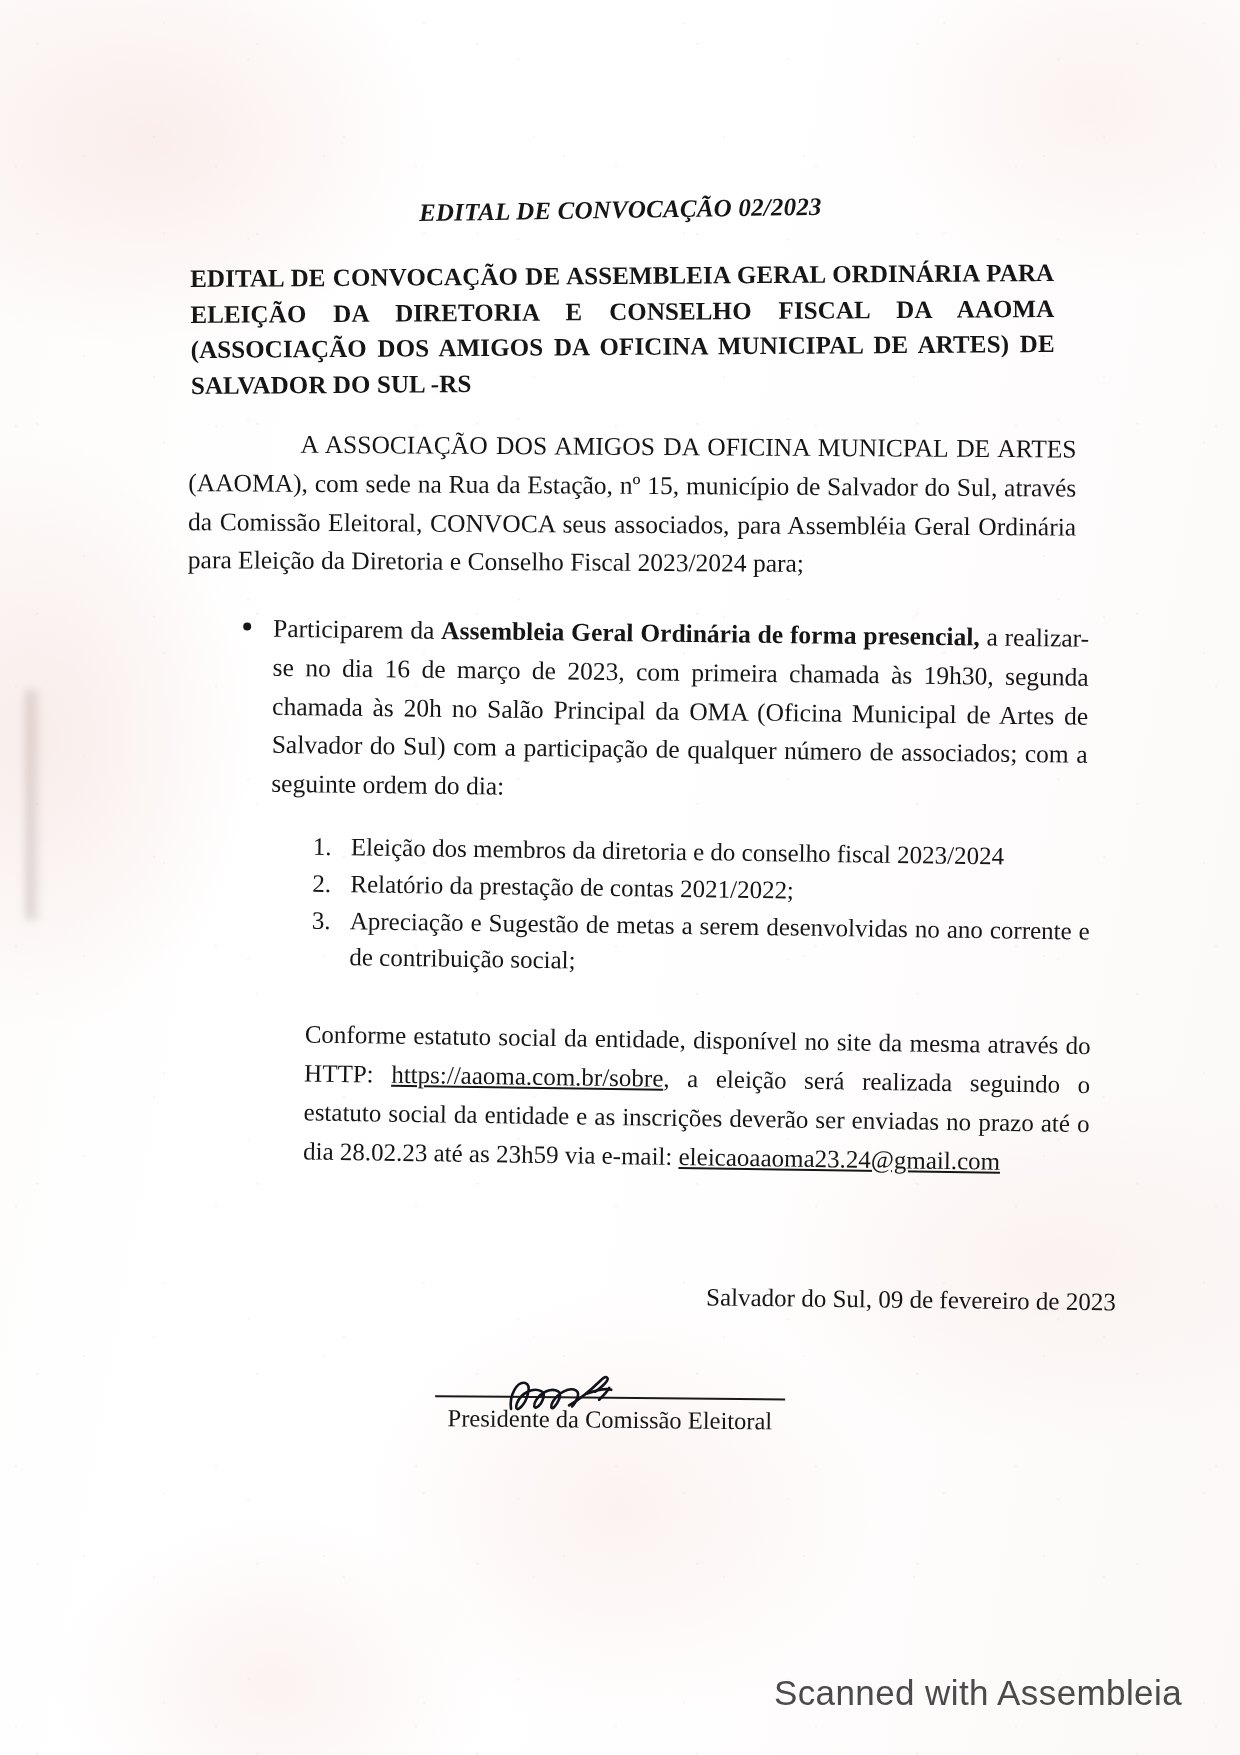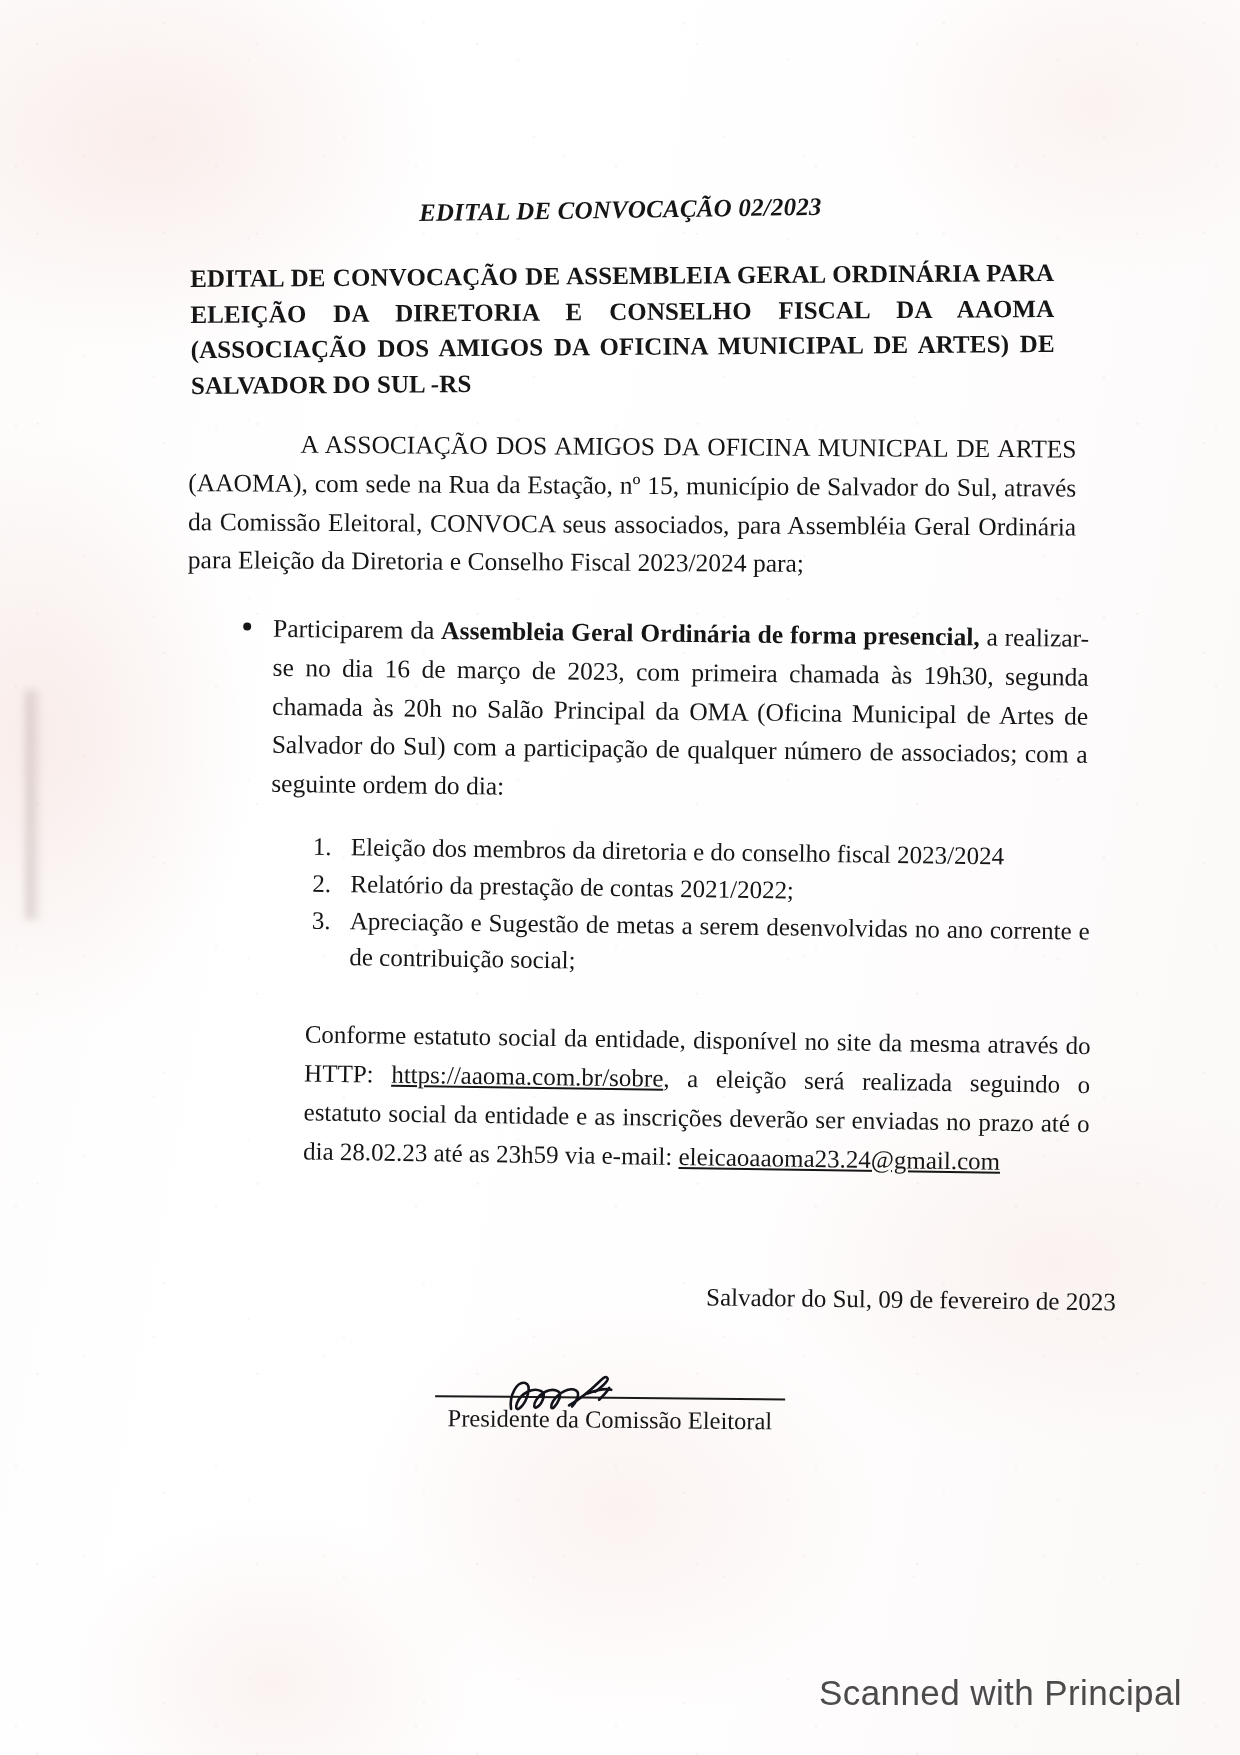--- a/index.html
+++ b/index.html
@@ -244,14 +244,14 @@
             <path d="M96 30 C100 26, 104 22, 106 18"></path>
           </g>
         </svg>
         <div class="sign-rule"></div>
         <div class="sign-caption">Presidente da Comissão Eleitoral</div>
       </div>
     </div>
 
   </div>
 
-  <div id="watermark">Scanned with Principal</div>
+  <div id="watermark">Scanned with Assembleia</div>
 </div>
 
 </body></html>

